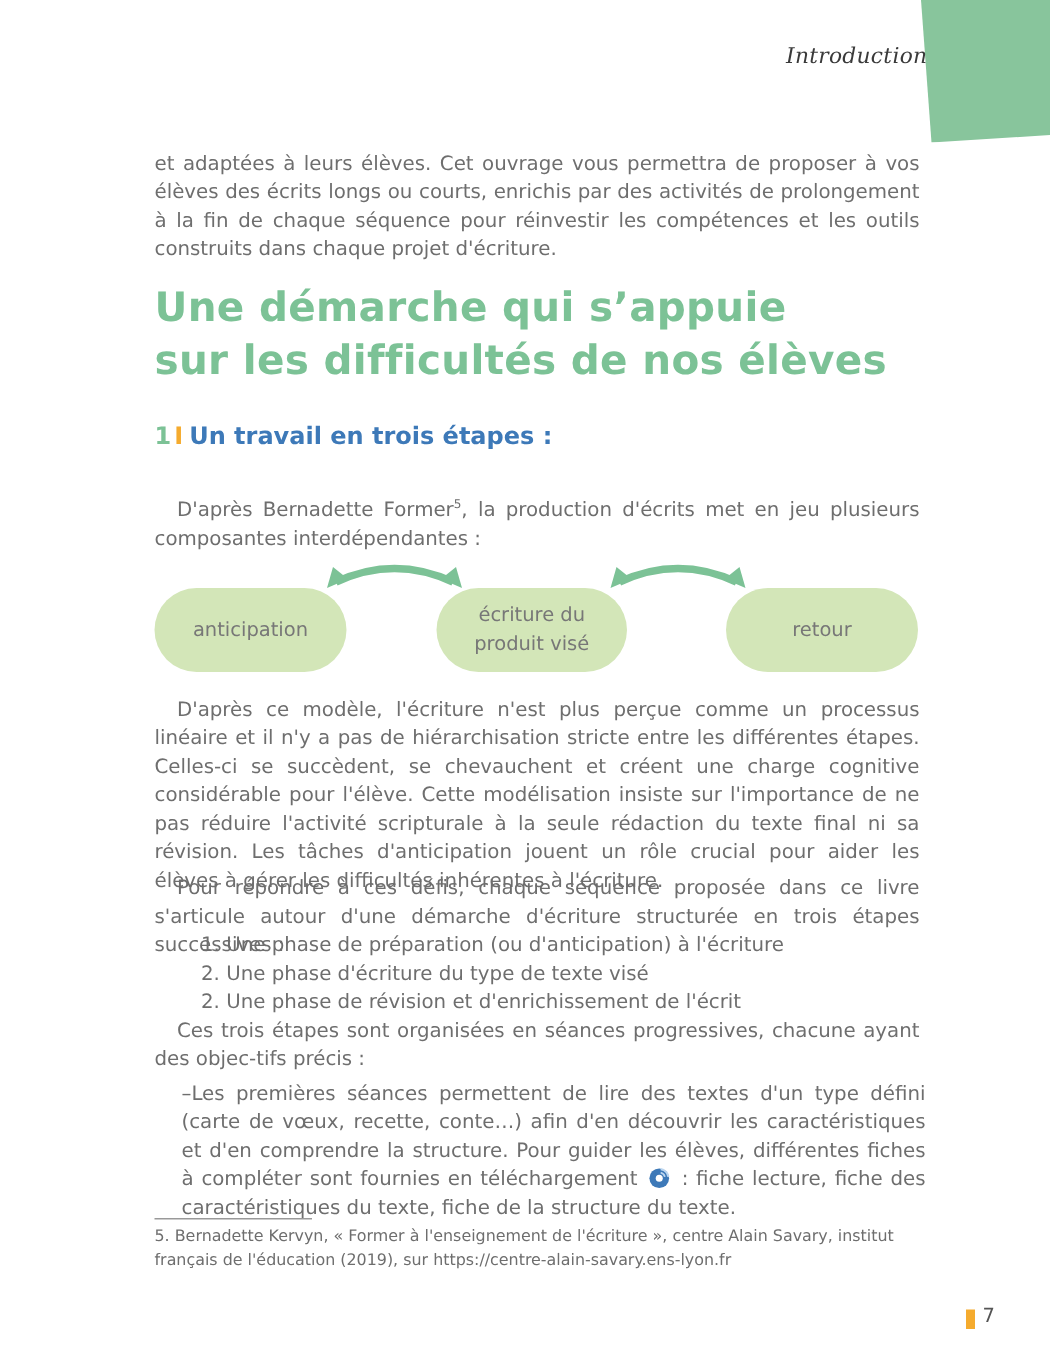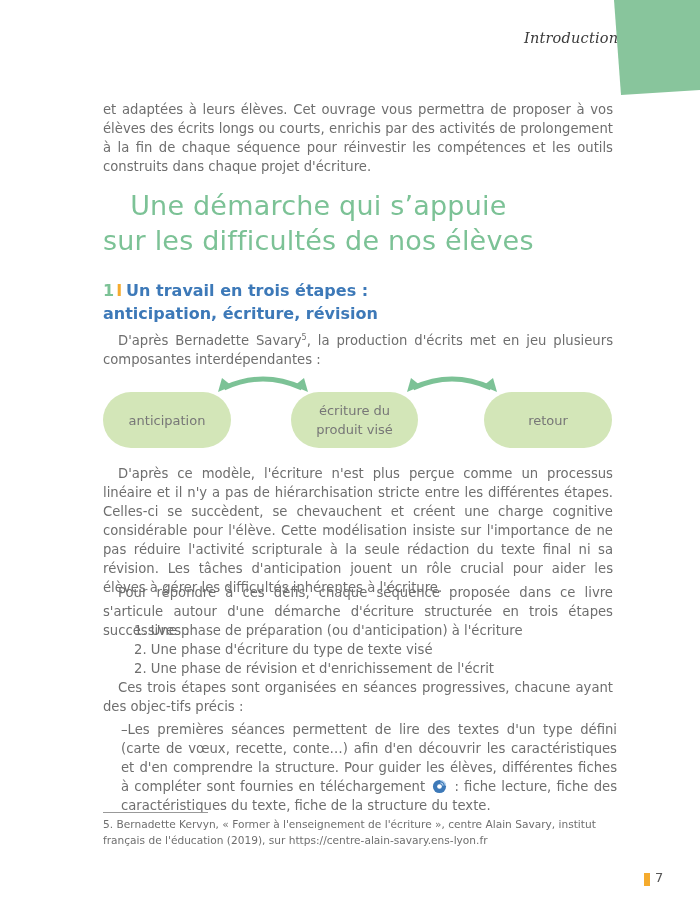--- a/index.html
+++ b/index.html
@@ -18,22 +18,22 @@
       font-size: 14.5px; color: #3a3a3a; letter-spacing: 0.2px; text-align: right;
     }
     .para {
       position: absolute; left: 103px; width: 510px;
       font-size: 13.2px; line-height: 19px; color: #6e6e6e;
       text-align: justify; margin: 0;
     }
     .indent { text-indent: 15px; }
     .h1 {
       position: absolute; left: 103px; top: 188px;
-      font-size: 27px; line-height: 35px; font-weight: normal; color: #7cc296;
-      margin: 0; letter-spacing: 0.2px; text-align: center;
+      font-size: 27px; line-height: 35px; font-weight: bold; color: #7cc296;
+      margin: 0; letter-spacing: 0.2px;
     }
     .h2 {
       position: absolute; left: 103px; top: 279px;
       font-size: 16px; line-height: 23px; font-weight: bold; color: #3d79b8;
       margin: 0;
     }
     .h2 .num { color: #7cc296; }
     .h2 .bar { color: #f5ab2e; margin: 0 4px 0 2px; }
     .diagram { position: absolute; left: 103px; top: 372px; width: 510px; height: 80px; }
     .pill {
@@ -78,24 +78,23 @@
 
 <div class="h1">
   <div>Une démarche qui s’appuie</div>
   <div>sur les difficultés de nos élèves</div>
 </div>
 
 <div class="h2">
   <div>
     <span class="num">1</span><span class="bar">I</span><span>Un travail en trois étapes  :</span>
   </div>
-  <div>anticipation, écriture, révision</div>
 </div>
 
-<p class="para indent" style="top:331px;"><span>D'après Bernadette Savary</span><sup>5</sup><span>, la production d'écrits met en jeu plusieurs composantes interdépendantes :</span></p>
+<p class="para indent" style="top:331px;"><span>D'après Bernadette Former</span><sup>5</sup><span>, la production d'écrits met en jeu plusieurs composantes interdépendantes :</span></p>
 
 <div class="diagram">
   <svg style="position:absolute;left:113px;top:0;" width="95" height="26" viewBox="0 0 95 26">
     <path d="M8,16 Q47,-2 86,16" fill="none" stroke="#7cc296" stroke-width="5"></path>
     <polygon points="2,20 6,6 16,14" fill="#7cc296"></polygon>
     <polygon points="92,20 88,6 78,14" fill="#7cc296"></polygon>
   </svg>
   <svg style="position:absolute;left:302px;top:0;" width="95" height="26" viewBox="0 0 95 26">
     <path d="M8,16 Q47,-2 86,16" fill="none" stroke="#7cc296" stroke-width="5"></path>
     <polygon points="2,20 6,6 16,14" fill="#7cc296"></polygon>

